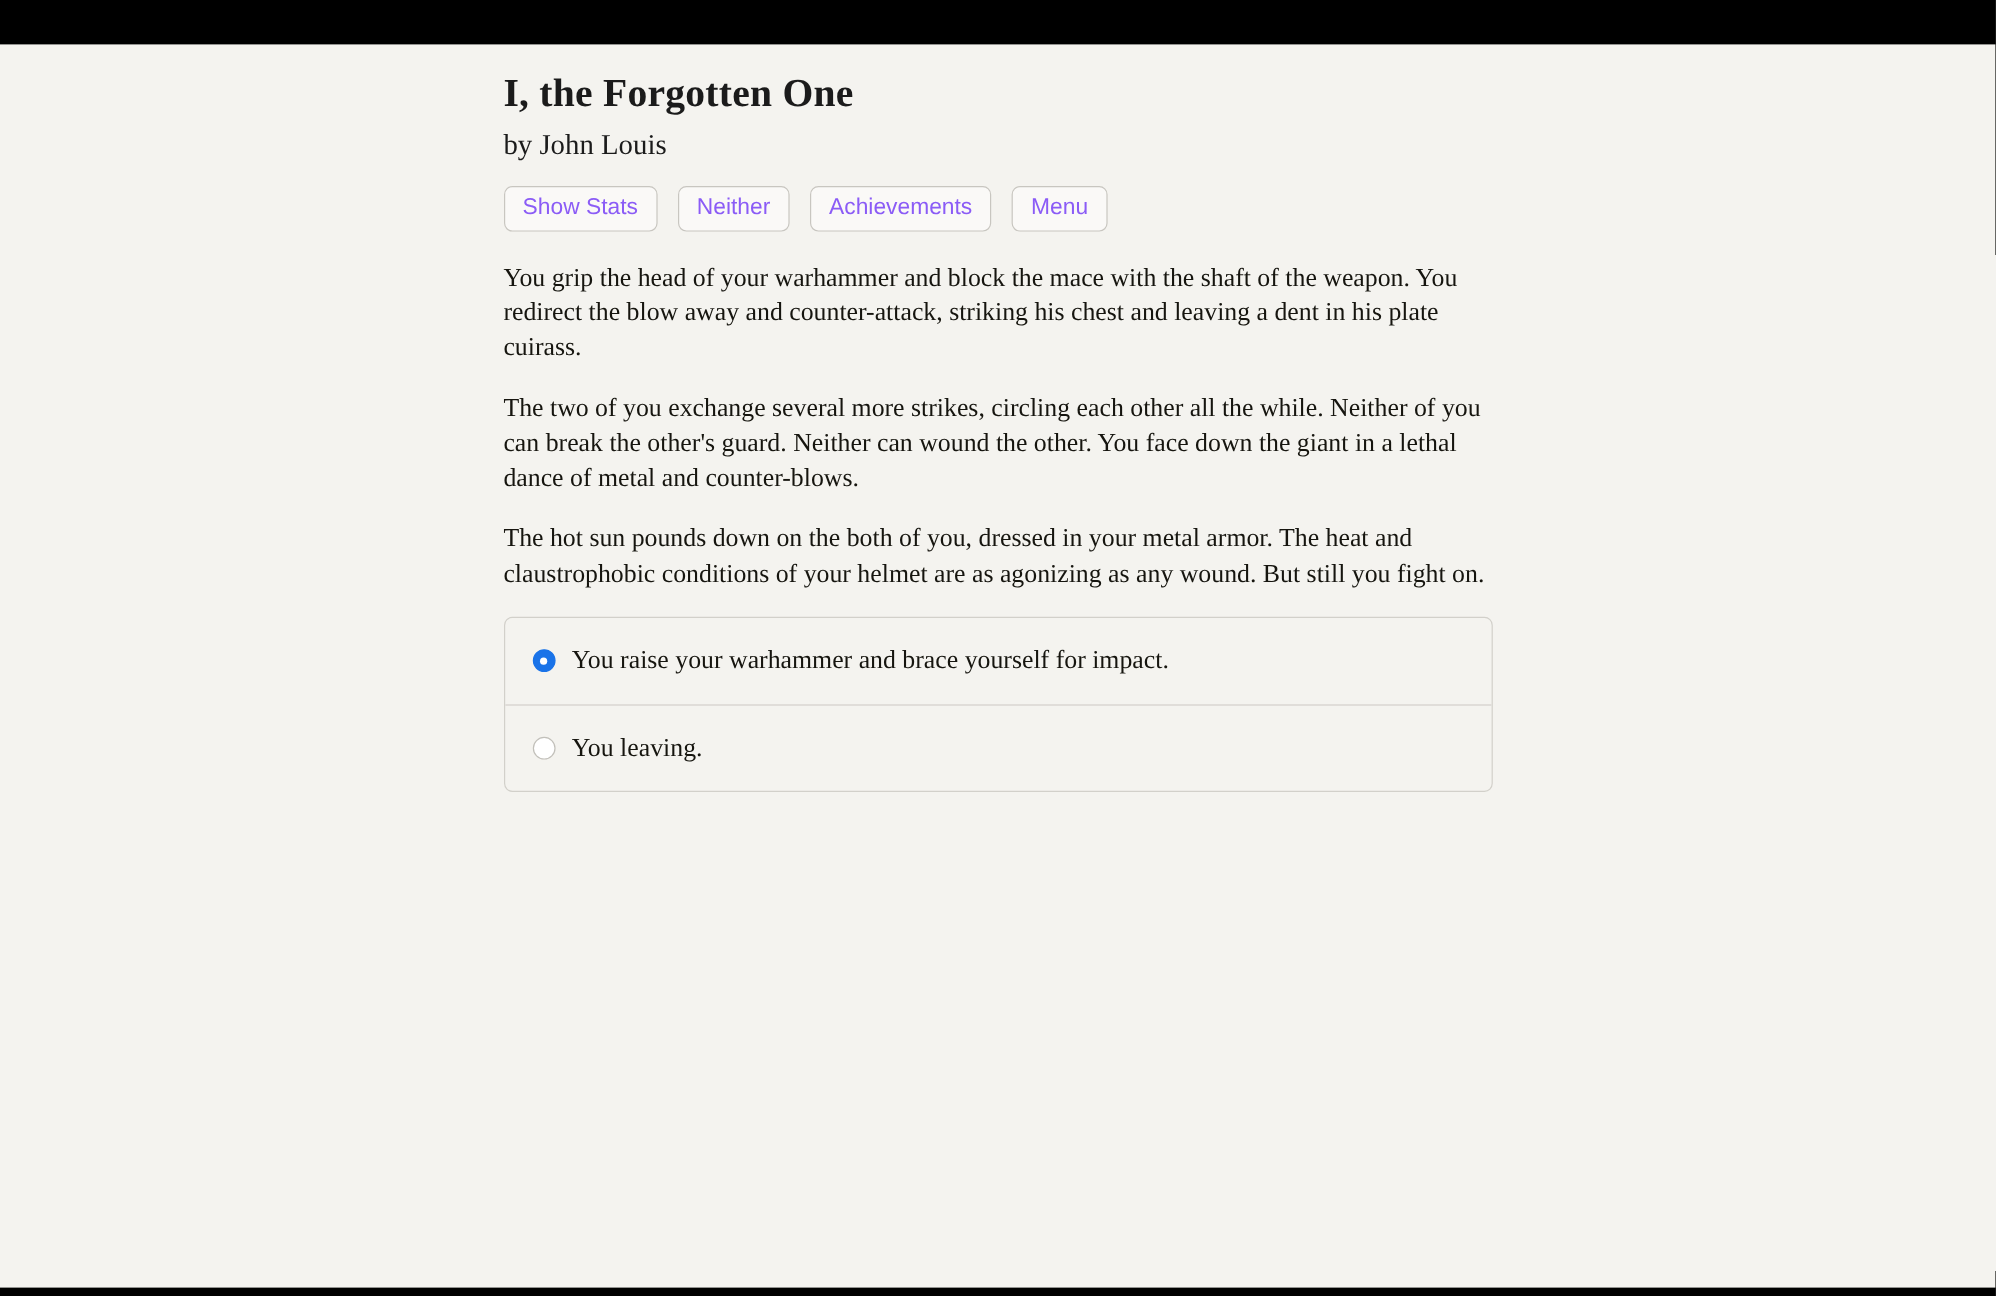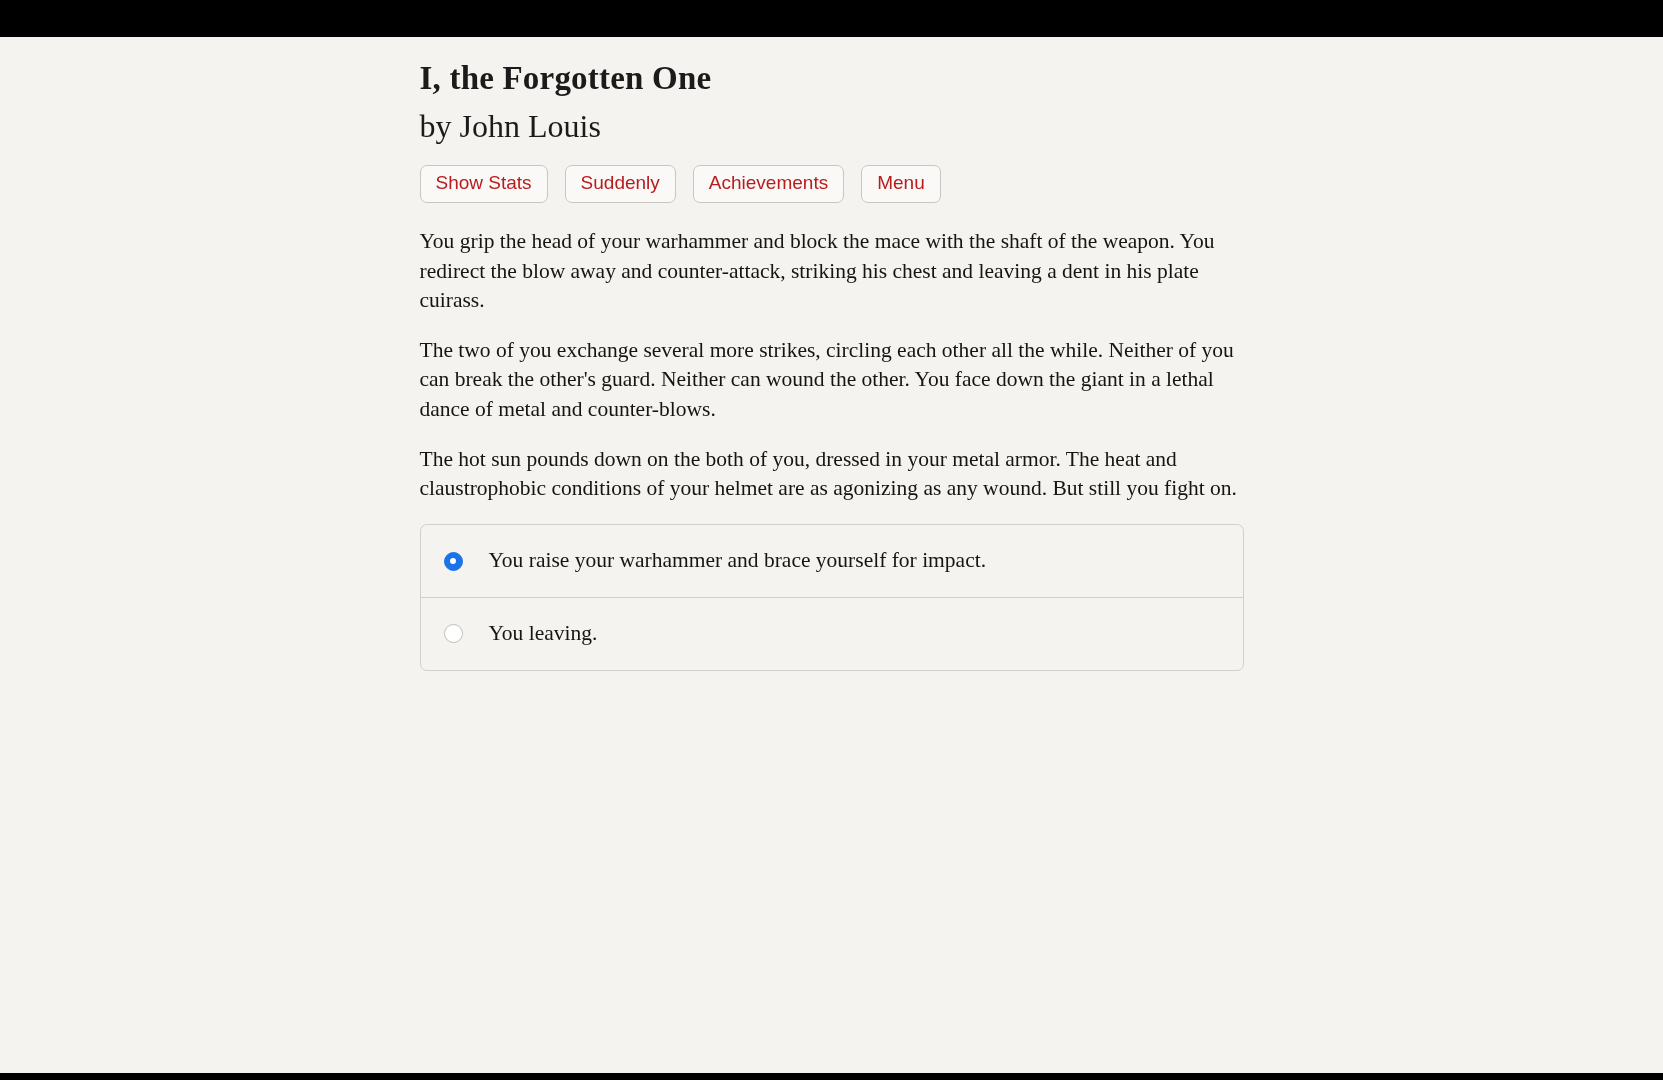--- a/index.html
+++ b/index.html
@@ -35,33 +35,33 @@
   .title {
     font-family: "Liberation Serif", serif;
     font-size: 33px;
     font-weight: bold;
     letter-spacing: 0.2px;
     margin: 0 0 6px 0;
     line-height: 1.3;
   }
   .byline {
     font-family: "Liberation Serif", serif;
-    font-size: 32px;
+    font-size: 24px;
     margin: 0 0 18px 0;
     line-height: 1.3;
   }
   .button-bar {
     display: flex;
     gap: 17px;
     margin-bottom: 24px;
   }
   .nav-button {
     font-family: "Liberation Sans", sans-serif;
     font-size: 19px;
-    color: #b91c1c;
+    color: #8b5cf6;
     background: #faf9f7;
     border: 1px solid #c8c6c0;
     border-radius: 7px;
     padding: 7px 15px 8px 15px;
     cursor: pointer;
     line-height: 1.1;
   }
   .story p {
     font-family: "Liberation Serif", serif;
     font-size: 21.5px;
@@ -72,21 +72,21 @@
   .choices {
     border: 1px solid #d2d0ca;
     border-radius: 7px;
     margin-top: 10px;
     background: #f4f3ef;
     overflow: hidden;
   }
   .choice {
     display: flex;
     align-items: center;
-    gap: 26px;
+    gap: 14px;
     padding: 23px 0 23px 23px;
     cursor: pointer;
   }
   .choice + .choice {
     border-top: 1px solid #d2d0ca;
   }
   .radio {
     width: 19px;
     height: 19px;
     border-radius: 50%;
@@ -137,21 +137,21 @@
 
 <div id="viewport">
   <div id="page">
     <div id="content">
 
       <h1 class="title">I, the Forgotten One</h1>
       <div class="byline">by John Louis</div>
 
       <div class="button-bar">
         <button class="nav-button">Show Stats</button>
-        <button class="nav-button">Suddenly</button>
+        <button class="nav-button">Neither</button>
         <button class="nav-button">Achievements</button>
         <button class="nav-button">Menu</button>
       </div>
 
       <div class="story">
         <p>You grip the head of your warhammer and block the mace with the shaft of the weapon. You redirect the blow away and counter-attack, striking his chest and leaving a dent in his plate cuirass.</p>
         <p>The two of you exchange several more strikes, circling each other all the while. Neither of you can break the other's guard. Neither can wound the other. You face down the giant in a lethal dance of metal and counter-blows.</p>
         <p>The hot sun pounds down on the both of you, dressed in your metal armor. The heat and claustrophobic conditions of your helmet are as agonizing as any wound. But still you fight on.</p>
       </div>
 

